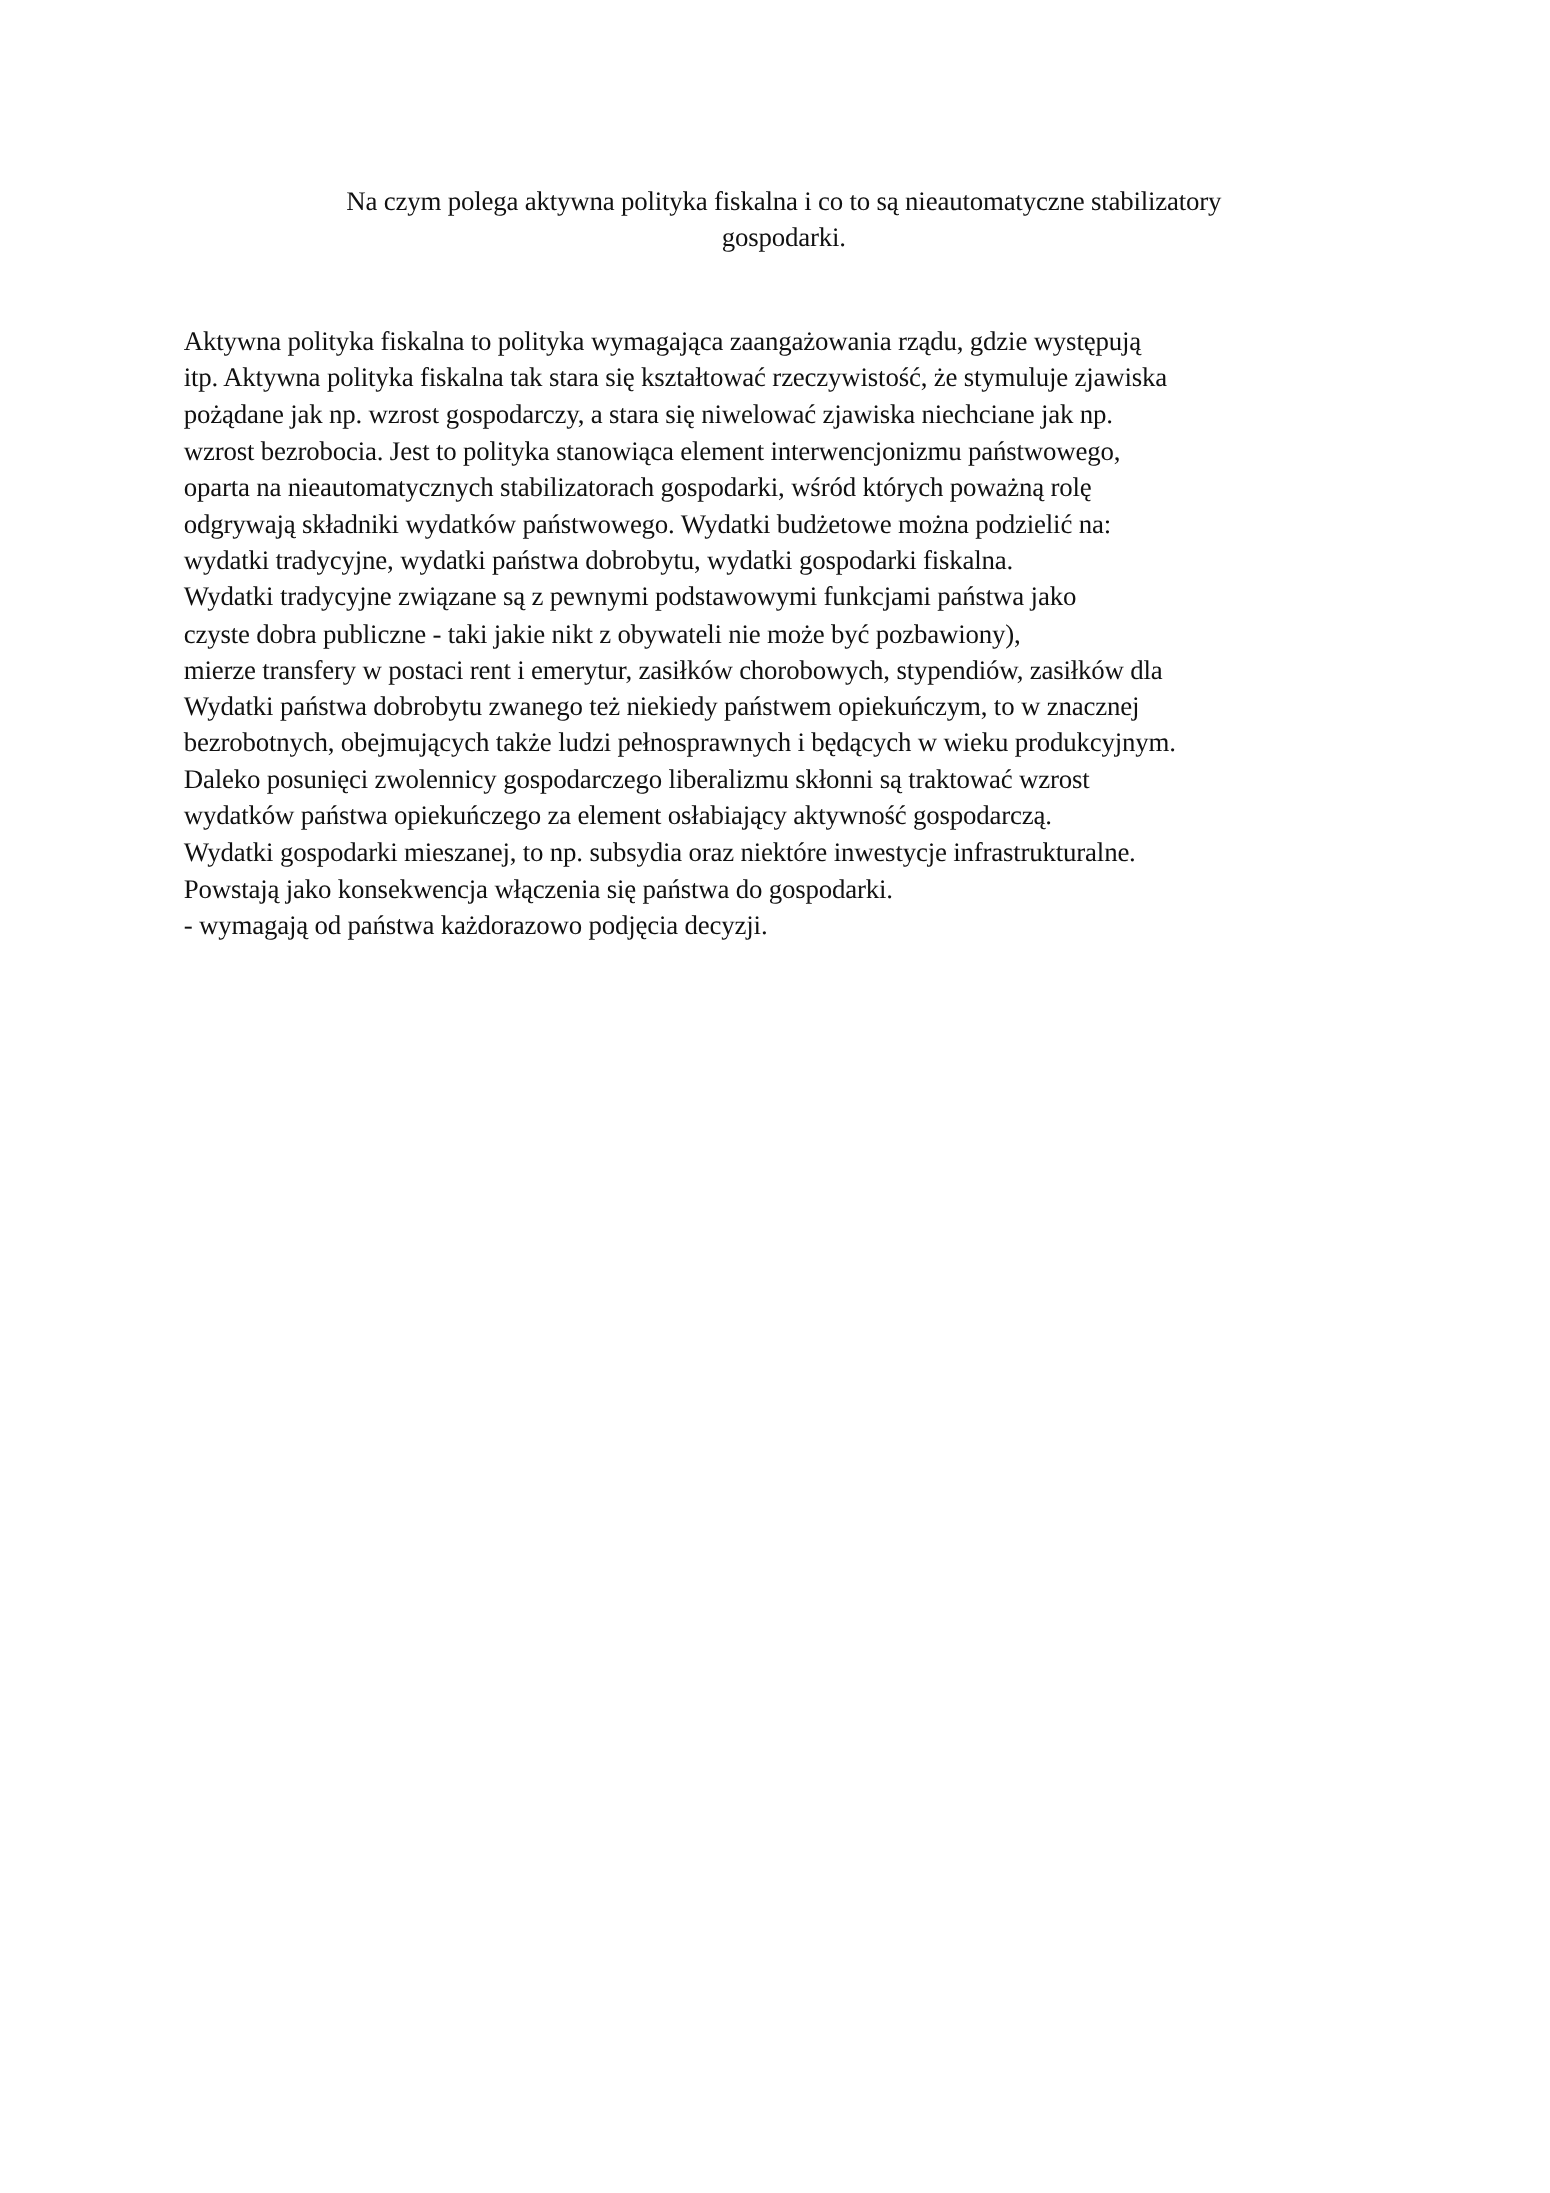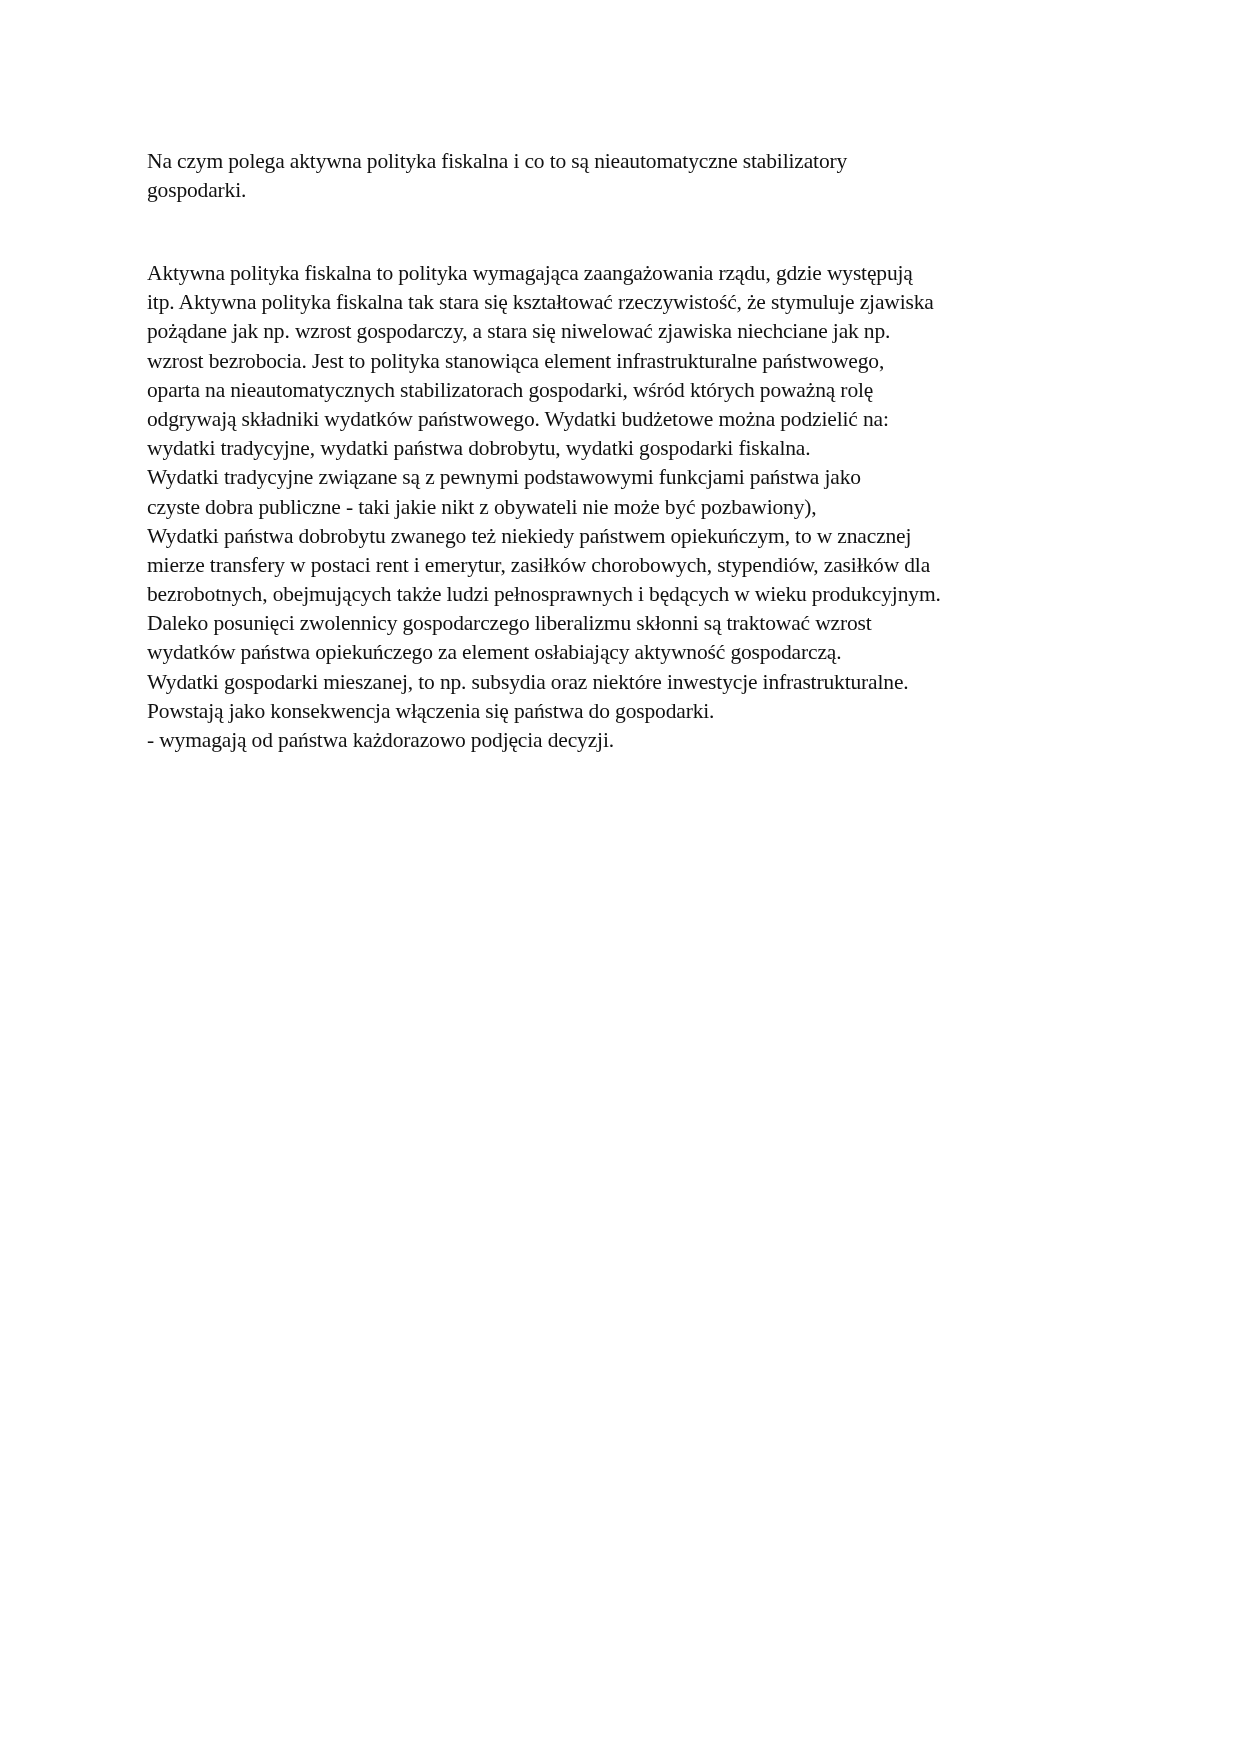--- a/index.html
+++ b/index.html
@@ -26,20 +26,21 @@
     .text-block {
       position: absolute;
       left: 147px;
       width: 960px;
       font-size: 21.5px;
       line-height: 29.2px;
       letter-spacing: -0.15px;
     }
     .title {
       top: 147px;
+      text-align: center;
     }
     .body {
       top: 259px;
     }
     .line {
       display: block;
       white-space: nowrap;
       height: 29.2px;
     }
   </style>
@@ -50,28 +51,28 @@
 
   <div class="text-block title">
     <span class="line">Na czym polega aktywna polityka fiskalna i co to są nieautomatyczne stabilizatory</span>
     <span class="line">gospodarki.</span>
   </div>
 
   <div class="text-block body">
     <span class="line">Aktywna polityka fiskalna to polityka wymagająca zaangażowania rządu, gdzie występują</span>
     <span class="line">itp. Aktywna polityka fiskalna tak stara się kształtować rzeczywistość, że stymuluje zjawiska</span>
     <span class="line">pożądane jak np. wzrost gospodarczy, a stara się niwelować zjawiska niechciane jak np.</span>
-    <span class="line">wzrost bezrobocia. Jest to polityka stanowiąca element infrastrukturalne państwowego,</span>
+    <span class="line">wzrost bezrobocia. Jest to polityka stanowiąca element interwencjonizmu państwowego,</span>
     <span class="line">oparta na nieautomatycznych stabilizatorach gospodarki, wśród których poważną rolę</span>
     <span class="line">odgrywają składniki wydatków państwowego. Wydatki budżetowe można podzielić na:</span>
     <span class="line">wydatki tradycyjne, wydatki państwa dobrobytu, wydatki gospodarki fiskalna.</span>
     <span class="line">Wydatki tradycyjne związane są z pewnymi podstawowymi funkcjami państwa jako</span>
     <span class="line">czyste dobra publiczne - taki jakie nikt z obywateli nie może być pozbawiony),</span>
+    <span class="line">mierze transfery w postaci rent i emerytur, zasiłków chorobowych, stypendiów, zasiłków dla</span>
     <span class="line">Wydatki państwa dobrobytu zwanego też niekiedy państwem opiekuńczym, to w znacznej</span>
-    <span class="line">mierze transfery w postaci rent i emerytur, zasiłków chorobowych, stypendiów, zasiłków dla</span>
     <span class="line">bezrobotnych, obejmujących także ludzi pełnosprawnych i będących w wieku produkcyjnym.</span>
     <span class="line">Daleko posunięci zwolennicy gospodarczego liberalizmu skłonni są traktować wzrost</span>
     <span class="line">wydatków państwa opiekuńczego za element osłabiający aktywność gospodarczą.</span>
     <span class="line">Wydatki gospodarki mieszanej, to np. subsydia oraz niektóre inwestycje infrastrukturalne.</span>
     <span class="line">Powstają jako konsekwencja włączenia się państwa do gospodarki.</span>
     <span class="line">- wymagają od państwa każdorazowo podjęcia decyzji.</span>
   </div>
 
 </div>
 

